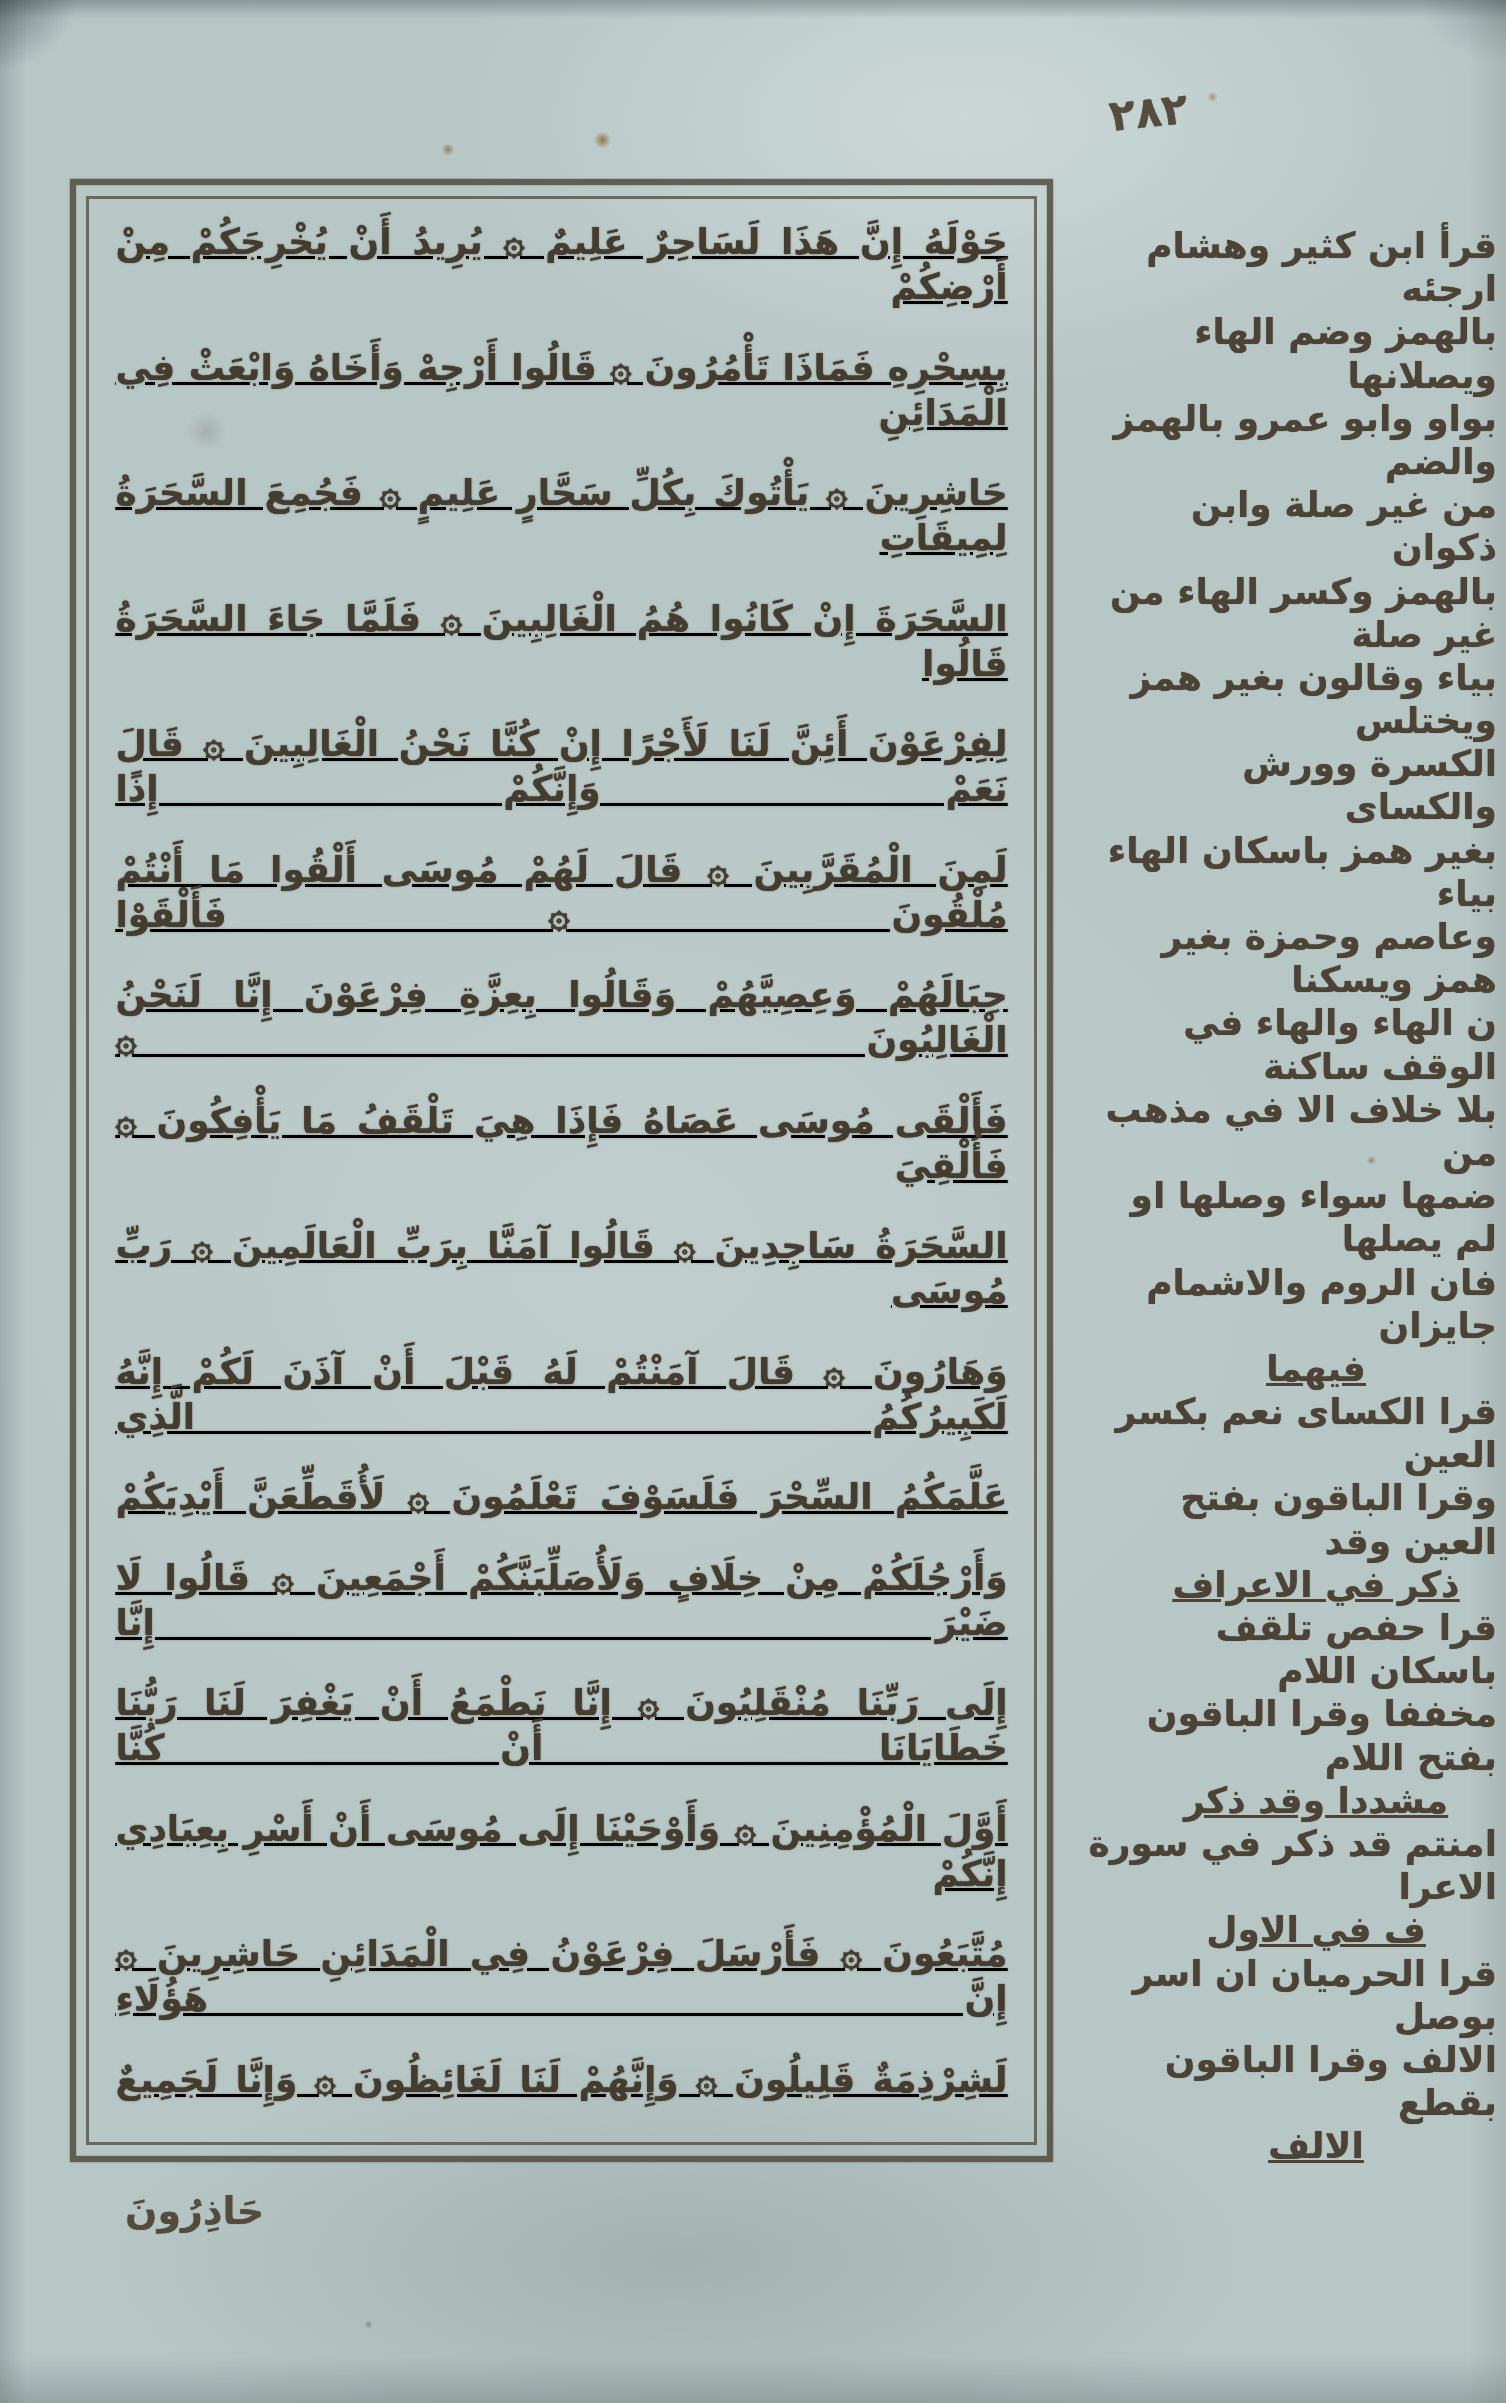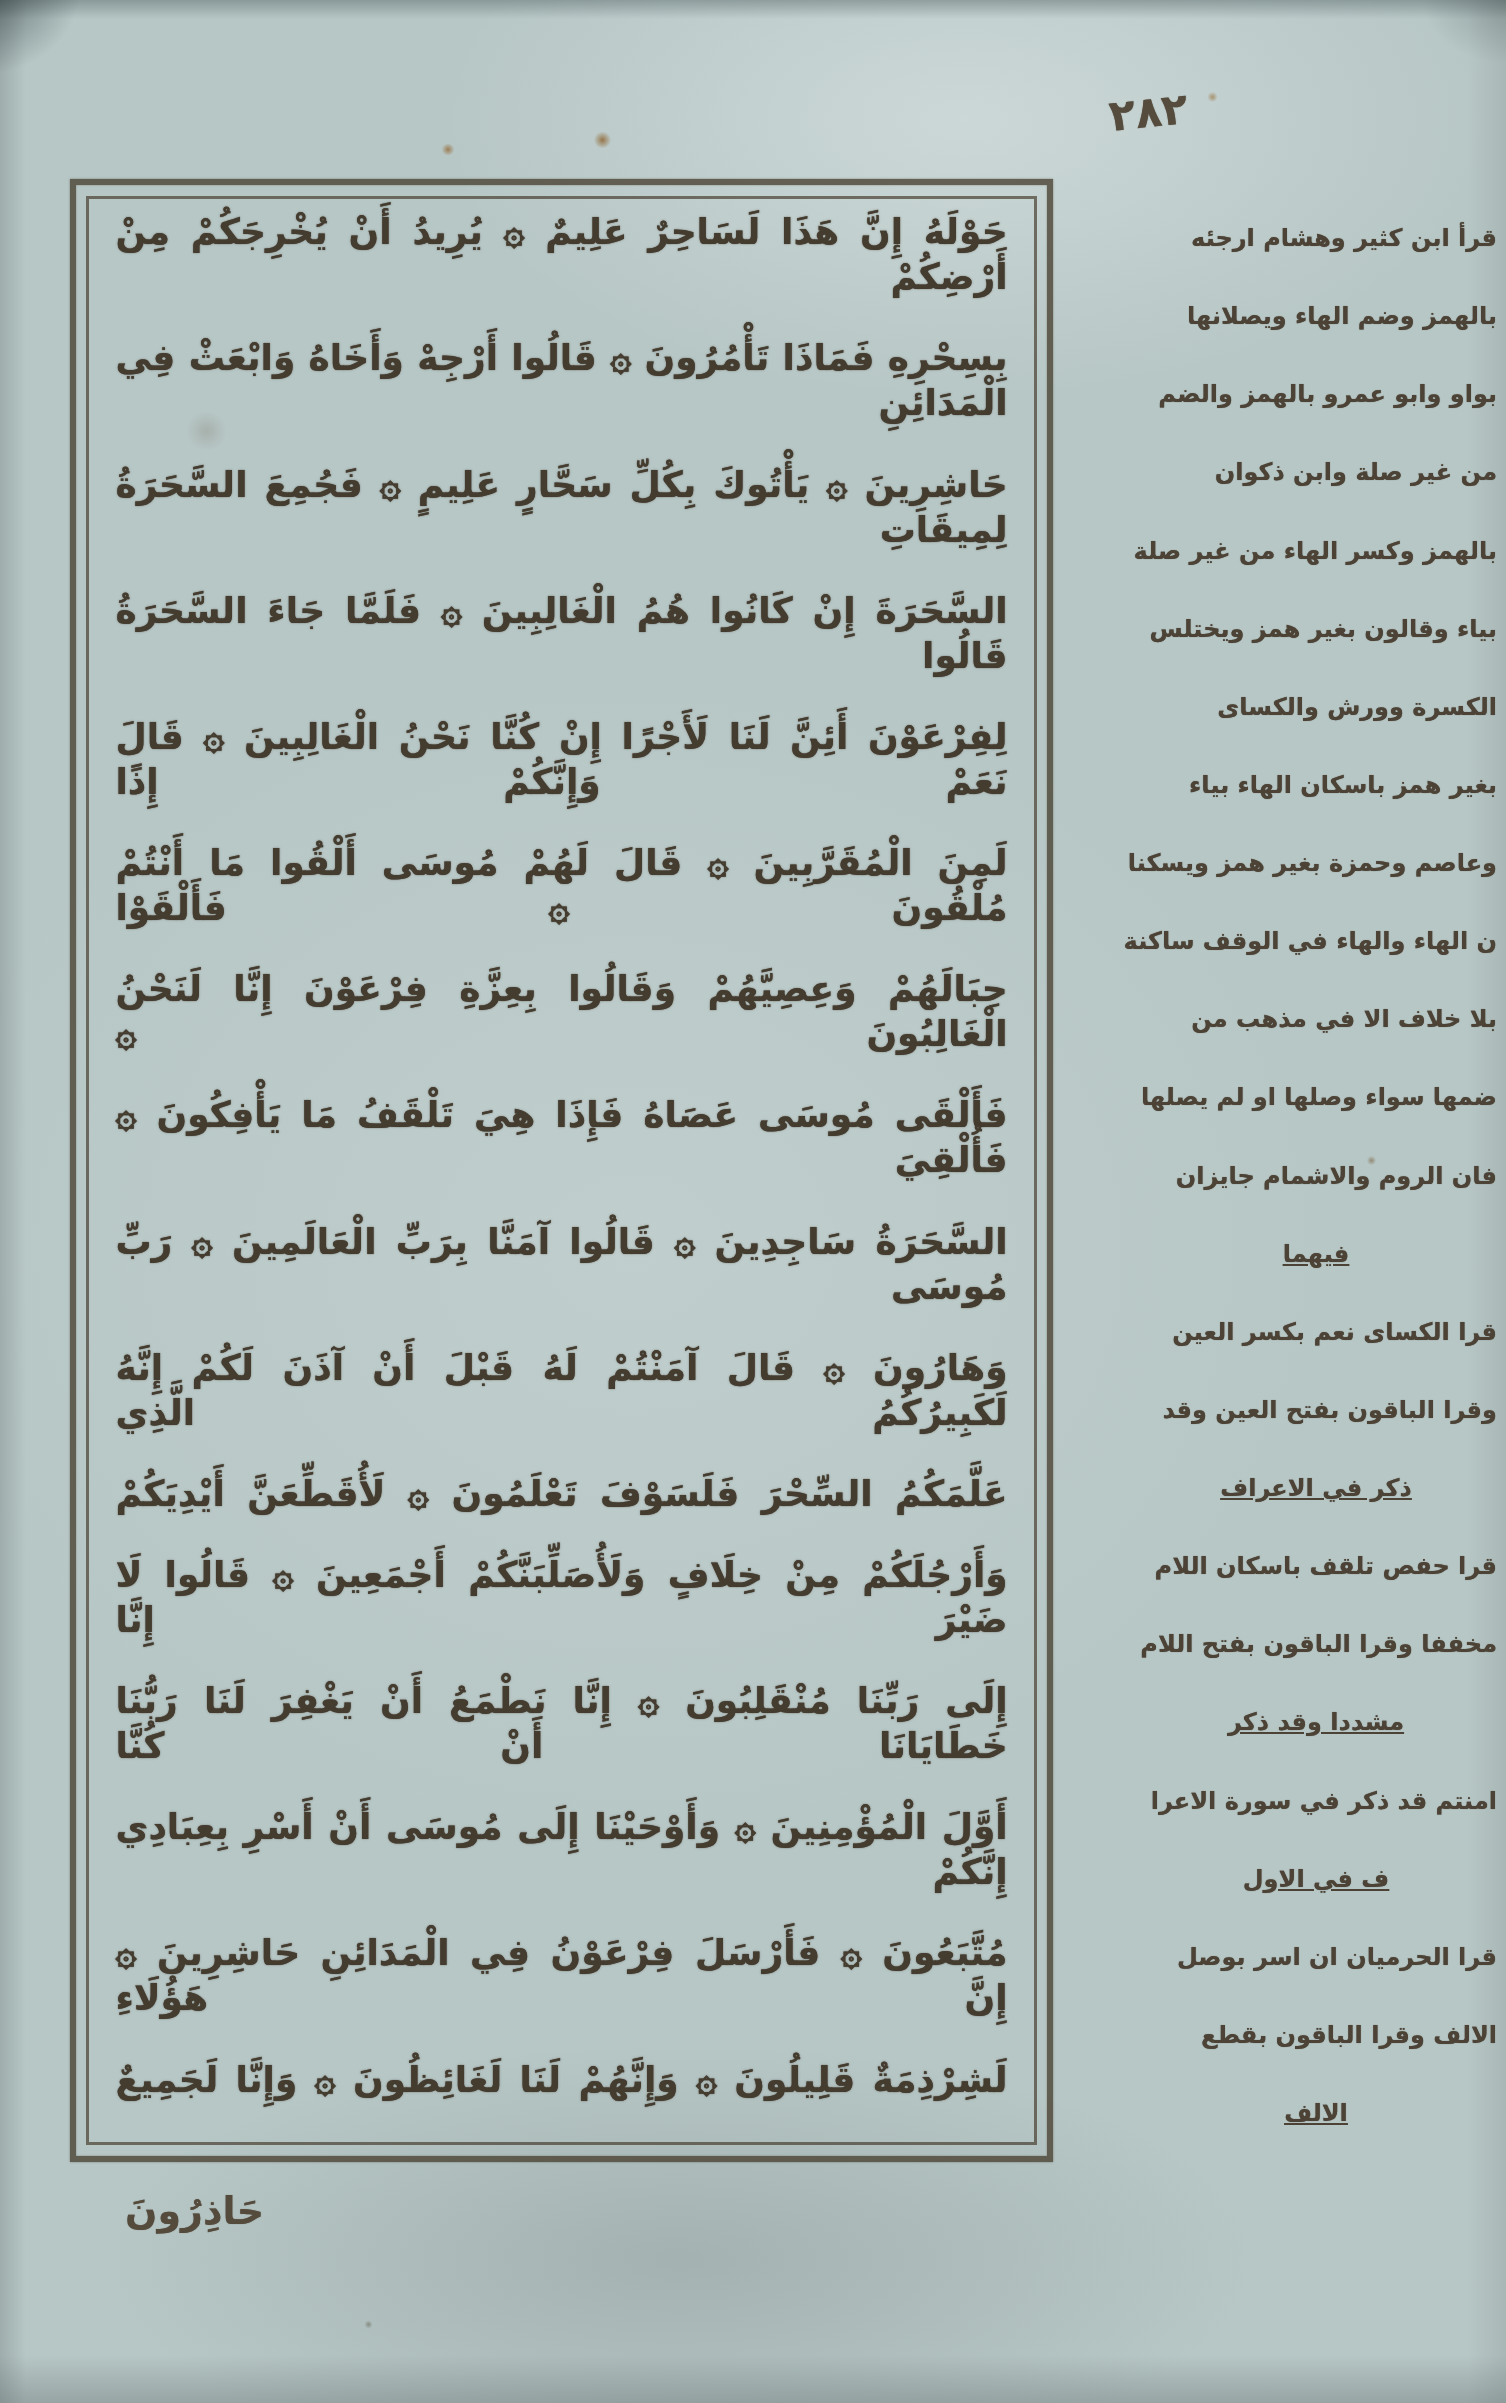--- a/index.html
+++ b/index.html
@@ -31,41 +31,42 @@
   .frame-outer{
     position:absolute;left:70px;top:179px;width:983px;height:1983px;
     box-sizing:border-box;
     border:6.6px solid rgba(72,63,48,0.78);
     padding:11.3px 10.4px;
     box-shadow:0 0 1.9px rgba(60,52,40,0.5), inset 0 0 1.9px rgba(60,52,40,0.5);
   }
   .frame-inner{
     box-sizing:border-box;width:100%;height:100%;
     border:3.8px solid rgba(72,63,48,0.70);
-    padding:10px 26px 40px 26px;
+    padding:20px 26px 40px 26px;
+    text-decoration:underline;
   }
   .qtext{
     height:100%;
     display:flex;flex-direction:column;justify-content:space-between;
     direction:rtl;
   }
   .qline{
     font-size:36px;font-weight:bold;color:#453c30;
     line-height:1.25;
     text-align:justify;text-align-last:justify;
     text-shadow:0 0 0.9px rgba(62,53,40,0.85), 0 0 2.8px rgba(62,53,40,0.25);
     white-space:normal;
   }
   .margin-col{
     position:absolute;left:1079px;top:224px;width:418px;height:1904px;
     display:flex;flex-direction:column;justify-content:space-between;
     direction:rtl;
   }
   .mline{
-    font-size:24px;font-weight:bold;color:#4c4336;
+    font-size:36px;font-weight:bold;color:#4c4336;
     text-align:right;line-height:1.2;
     text-shadow:0 0 0.9px rgba(66,57,44,0.8);
   }
   .mline.short{text-align:center;padding-left:56px;text-decoration:underline;}
   .catchword{
     position:absolute;left:125px;top:2189px;
     font-size:38px;font-weight:bold;color:#554b3d;
     direction:rtl;
     text-shadow:0 0 0.9px rgba(70,60,45,0.7);
   }

